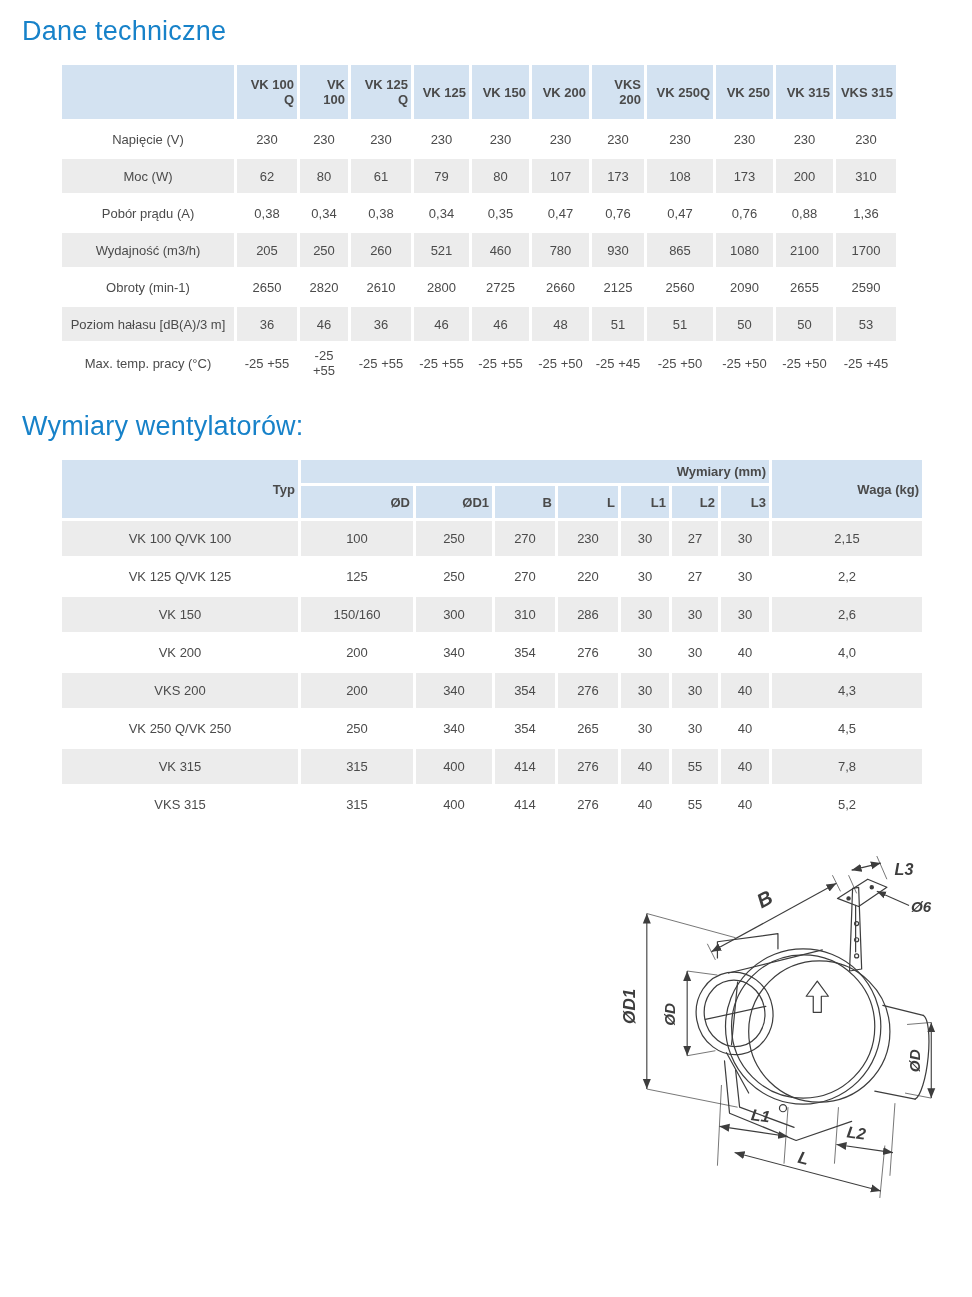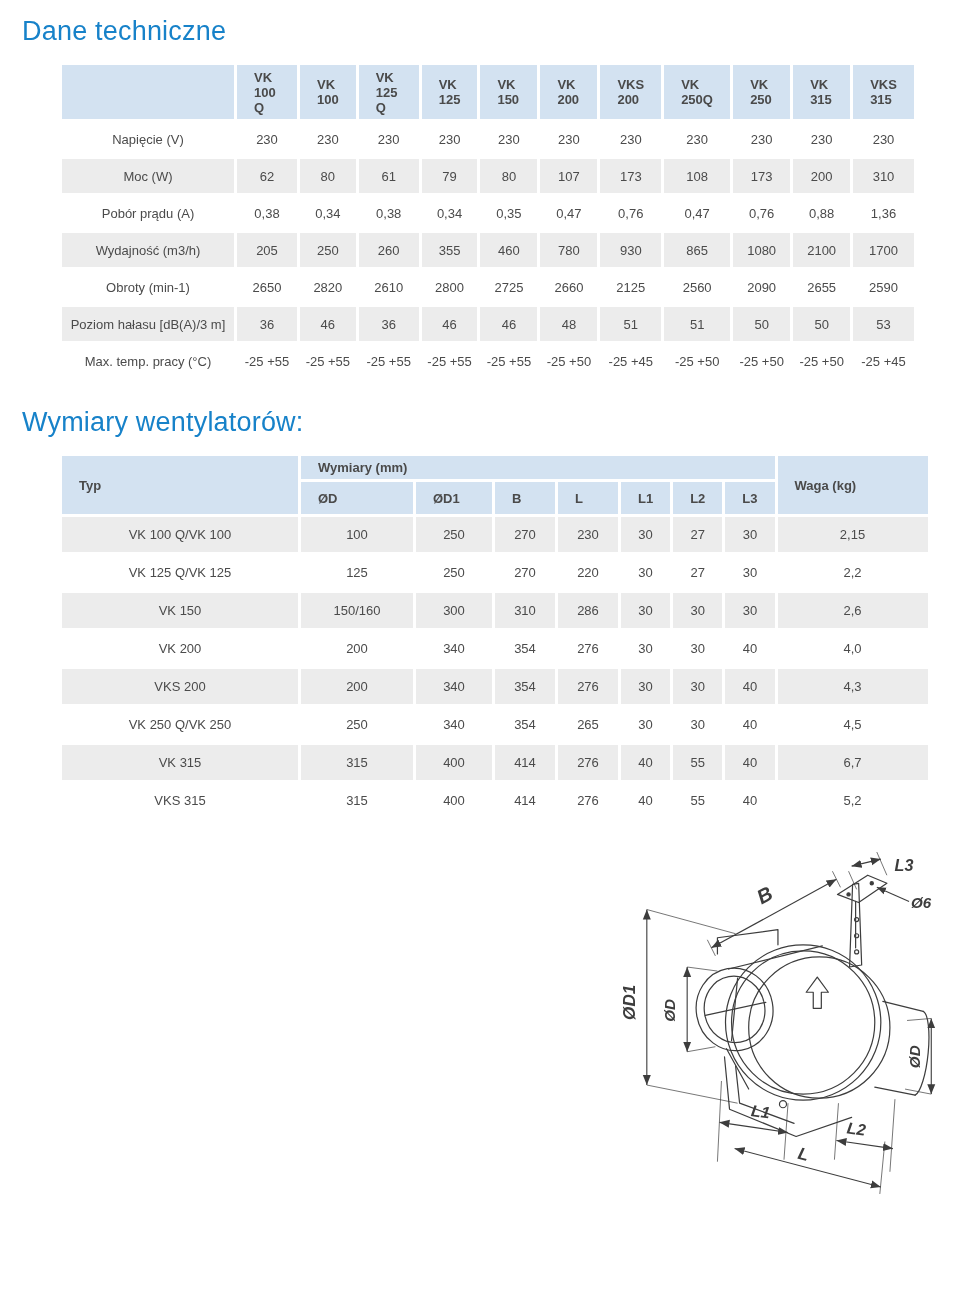--- a/index.html
+++ b/index.html
@@ -12,21 +12,21 @@
   .section-title {
     color:#1782c9; font-size:27px; font-weight:400;
     margin:0; padding:16px 0 15px 22px; letter-spacing:0.2px;
   }
   table {
     border-collapse:separate; border-spacing:3px;
     table-layout:fixed; margin-left:59px;
   }
   th {
     background:#d3e2f1; color:#4a4a4a; font-size:13px; font-weight:700;
-    text-align:left; vertical-align:middle; padding:4px 17px;margin-left:8px;
+    text-align:right; vertical-align:middle; padding:4px 3px;margin-left:8px;
   }
   td {
     font-size:13px; color:#4b4b4b; text-align:center; vertical-align:middle;
     padding:4px 3px; background:#ffffff;
   }
   tr.gray td { background:#ececec; }
   .tech th { height:54px; }
   .tech td { height:34px; }
   .dims th.group { height:16px; }
   .dims th.sub { height:32px; }
@@ -114,21 +114,21 @@
         <td>0,47</td>
         <td>0,76</td>
         <td>0,88</td>
         <td>1,36</td>
       </tr>
       <tr class="gray">
         <td>Wydajność (m3/h)</td>
         <td>205</td>
         <td>250</td>
         <td>260</td>
-        <td>355</td>
+        <td>521</td>
         <td>460</td>
         <td>780</td>
         <td>930</td>
         <td>865</td>
         <td>1080</td>
         <td>2100</td>
         <td>1700</td>
       </tr>
       <tr>
         <td>Obroty (min-1)</td>
@@ -274,21 +274,21 @@
       </tr>
       <tr class="gray">
         <td>VK 315</td>
         <td>315</td>
         <td>400</td>
         <td>414</td>
         <td>276</td>
         <td>40</td>
         <td>55</td>
         <td>40</td>
-        <td>6,7</td>
+        <td>7,8</td>
       </tr>
       <tr>
         <td>VKS 315</td>
         <td>315</td>
         <td>400</td>
         <td>414</td>
         <td>276</td>
         <td>40</td>
         <td>55</td>
         <td>40</td>

